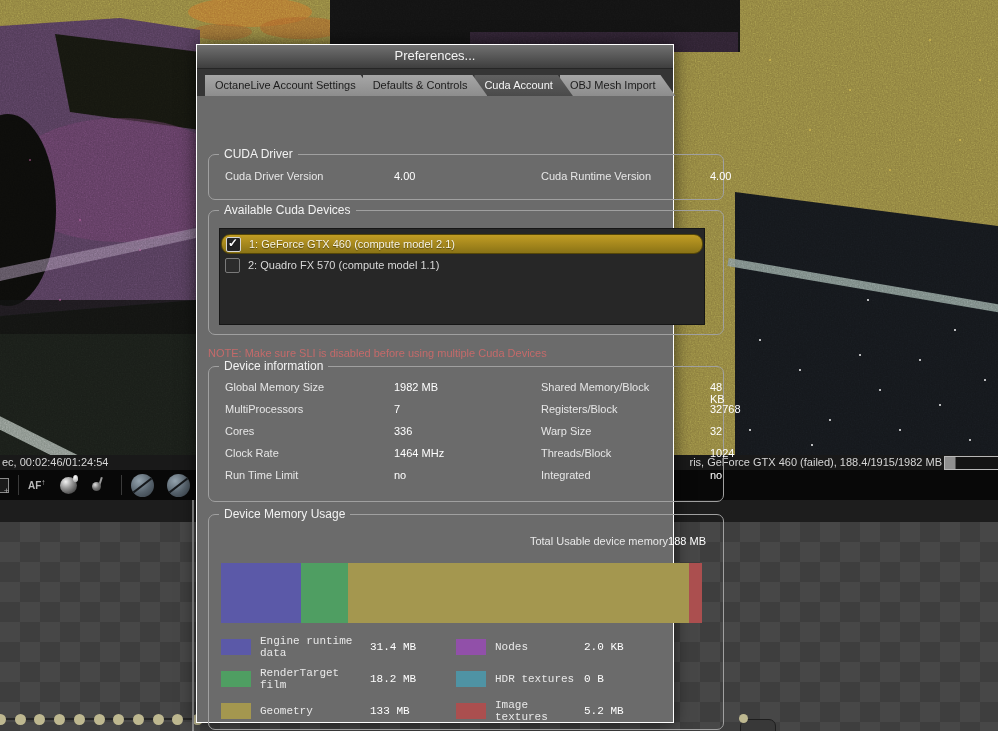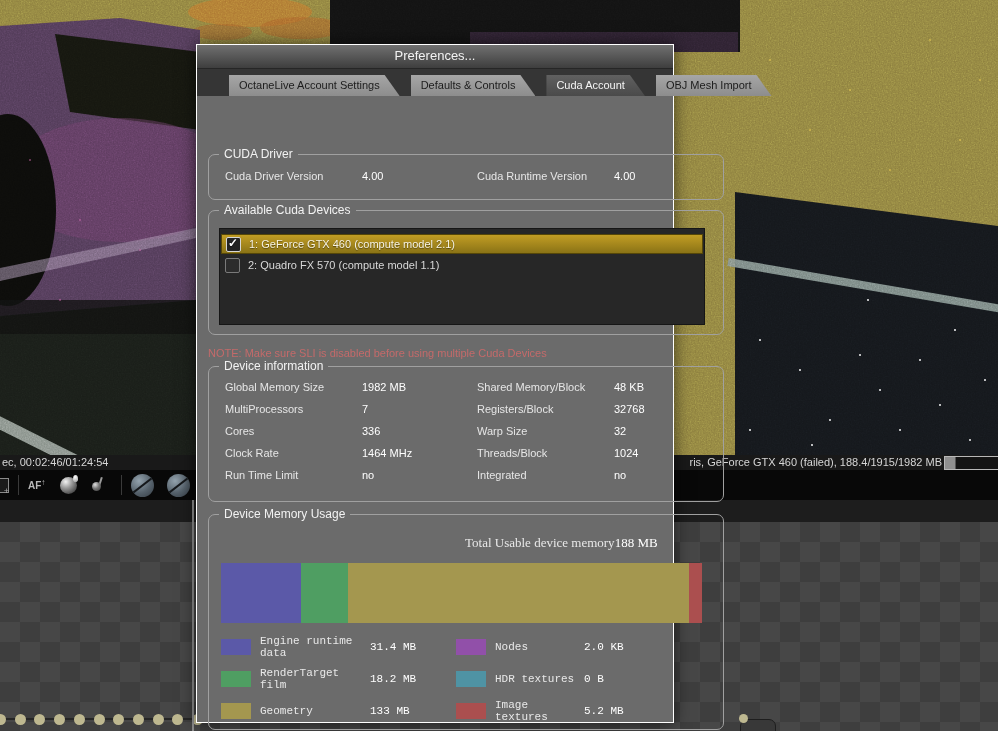--- a/index.html
+++ b/index.html
@@ -49,40 +49,40 @@
     border-radius:7px 7px 0 0;}
   .mini-node-dot{position:absolute;left:-2px;top:-6px;width:9px;height:9px;border-radius:50%;background:#beb890;}
   
   .dialog{position:absolute;left:196px;top:44px;width:478px;height:679px;background:#6b6b6b;
     border:1px solid #ffffff;box-sizing:border-box;box-shadow:0 0 16px rgba(0,0,0,.6);}
   .titlebar{height:23px;background:linear-gradient(#707070,#3e3e3e);border-bottom:1px solid #262626;
     color:#f2f2f2;font-size:13px;text-align:center;line-height:22px;}
   .tabbar{height:27px;background:#353535;display:flex;align-items:flex-end;padding-left:8px;}
   .tab{height:21px;line-height:21px;padding:0 20px 0 10px;font-size:11px;color:#1c1c1c;white-space:nowrap;
     background:linear-gradient(#a6a6a6,#8d8d8d);clip-path:polygon(0 0,calc(100% - 15px) 0,100% 100%,0 100%);
-    margin-right:-13px;position:relative;margin-left:24px;}
+    margin-right:-13px;position:relative;}
   .tab.active{background:linear-gradient(#606060,#4a4a4a);color:#f4f4f4;}
   .dlg-body{position:absolute;left:0;top:51px;right:0;bottom:0;background:#6b6b6b;}
   .group{position:absolute;border:1px solid #a0a0a0;border-radius:7px;box-sizing:border-box;}
   .group-label{position:absolute;top:-8px;left:10px;background:#6b6b6b;padding:0 5px;color:#f2f2f2;font-size:12px;line-height:15px;}
   .fieldrow{position:absolute;left:0;right:0;display:grid;grid-template-columns:137px 115px 137px 1fr;
-    padding-left:16px;font-size:11px;color:#e6e6e6;}
+    padding-left:16px;font-size:11px;color:#e6e6e6;gap:32px;}
   .fieldrow .val{color:#fff;}
   .devlist{position:absolute;left:10px;top:17px;width:486px;height:97px;background:#272727;border:1px solid #161616;
     box-sizing:border-box;padding-top:5px;}
-  .devrow{height:20px;display:flex;align-items:center;margin:0 1px 1px 1px;font-size:11px;color:#d8d8d8;padding-left:4px;}
+  .devrow{height:20px;display:flex;align-items:center;margin:0 1px 1px 1px;font-size:11px;color:#d8d8d8;padding-left:4px;border-radius:9px;}
   .devrow.sel{background:linear-gradient(#c29d24,#8a7316);border:1px solid #564708;height:18px;color:#f7f3e2;
     text-shadow:0 1px 1px rgba(0,0,0,.45);}
   .cbx{width:13px;height:13px;background:#2c2c2c;border:1px solid #7a7a7a;border-radius:2px;margin-right:8px;flex:none;
     position:relative;}
   .cbx.on{border-color:#d6d6d6;background:#242424;}
   .cbx.on:after{content:"\2713";position:absolute;left:1px;top:-2px;color:#fff;font-size:12px;font-weight:bold;}
   .note{position:absolute;left:11px;width:420px;text-align:left;font-size:11px;color:#c46a6a;}
-  .memtotal{display:flex;position:absolute;left:0;right:0;top:20px;padding:0 17px 0 256px;font-size:13px;color:#e8e8e8;
-    justify-content:flex-start;font-family:Liberation Serif, serif;}
+  .memtotal{display:flex;position:absolute;left:0;right:0;top:20px;padding:0 17px 0 256px;font-size:11px;color:#e8e8e8;
+    justify-content:flex-end;}
   .memtotal .val{color:#fff;}
   .membar{position:absolute;left:12px;top:48px;width:481px;height:60px;display:flex;overflow:hidden;}
   .bar-seg{height:100%;}
   .legend{position:absolute;left:0;top:120px;right:0;font-family:Liberation Mono, monospace;}
   .legrow{display:grid;grid-template-columns:30px 119px 65px 21px 30px 98px 80px;padding-left:12px;margin-bottom:8px;
     font-size:11px;color:#e8e8e8;align-items:center;}
   .legend-swatch{width:30px;height:16px;}
   .legrow .lab{padding-left:9px;}
   .legrow .val{text-align:left;color:#fff;}
 </style>

